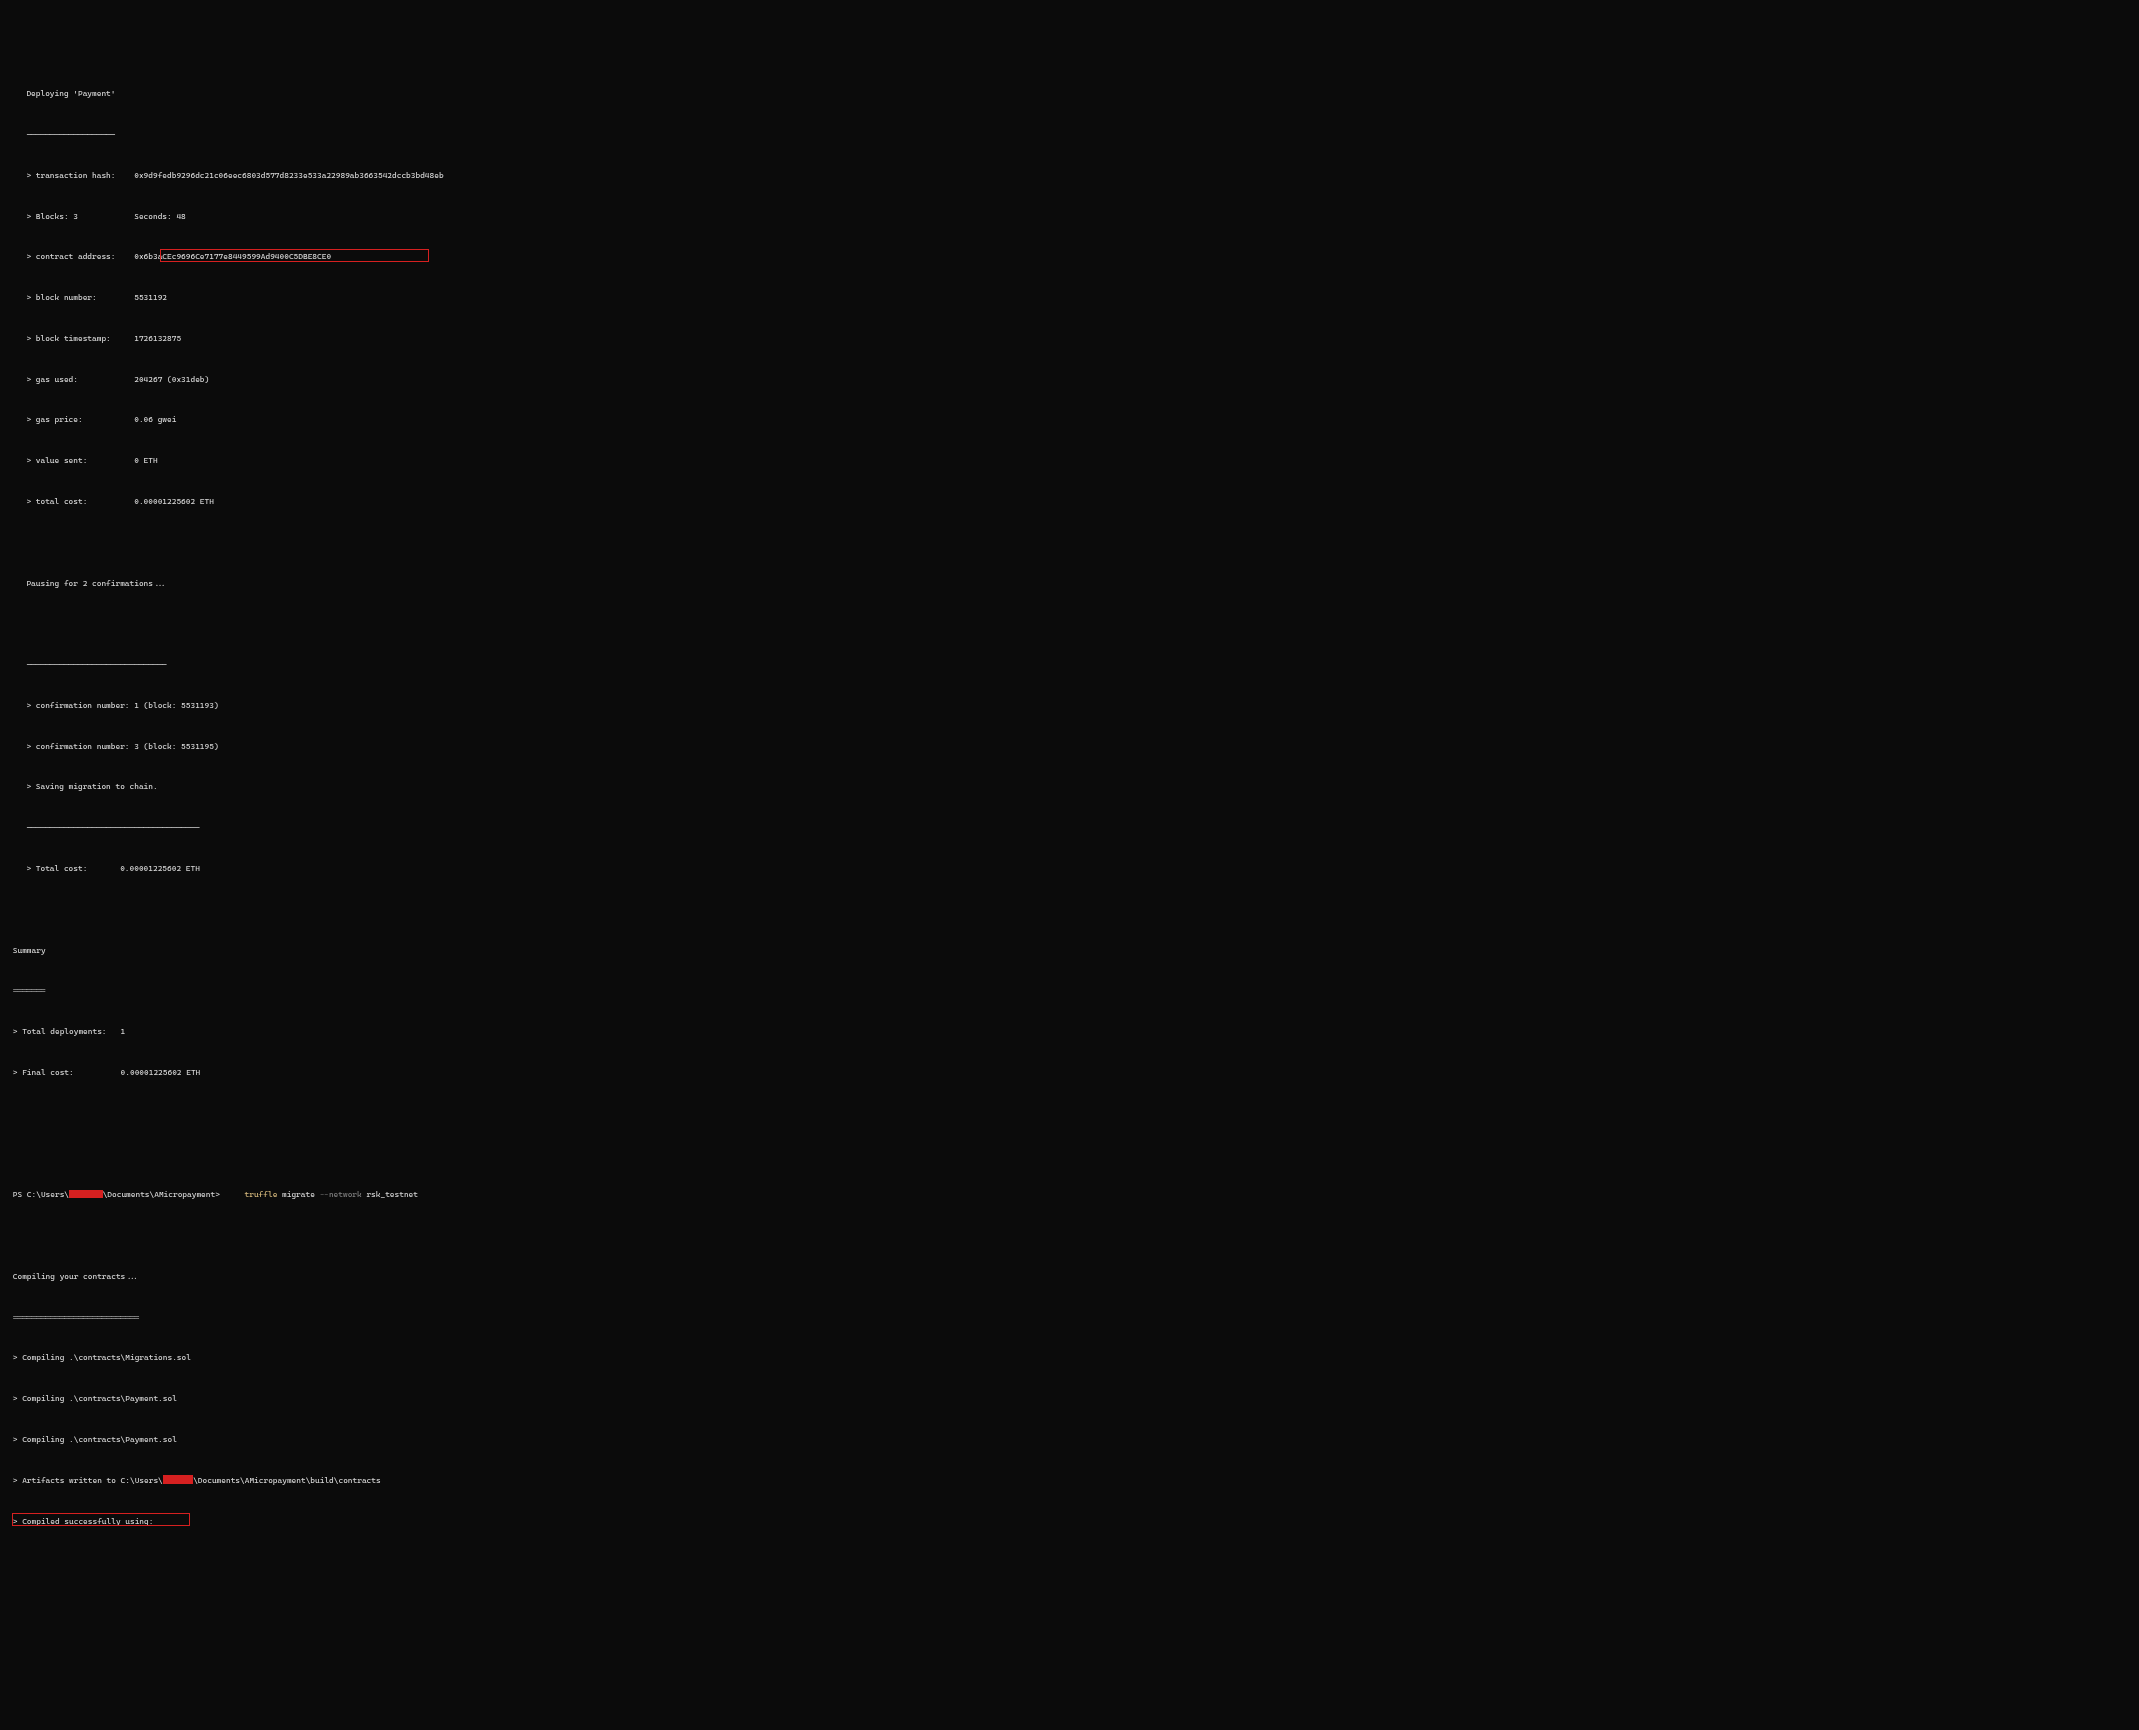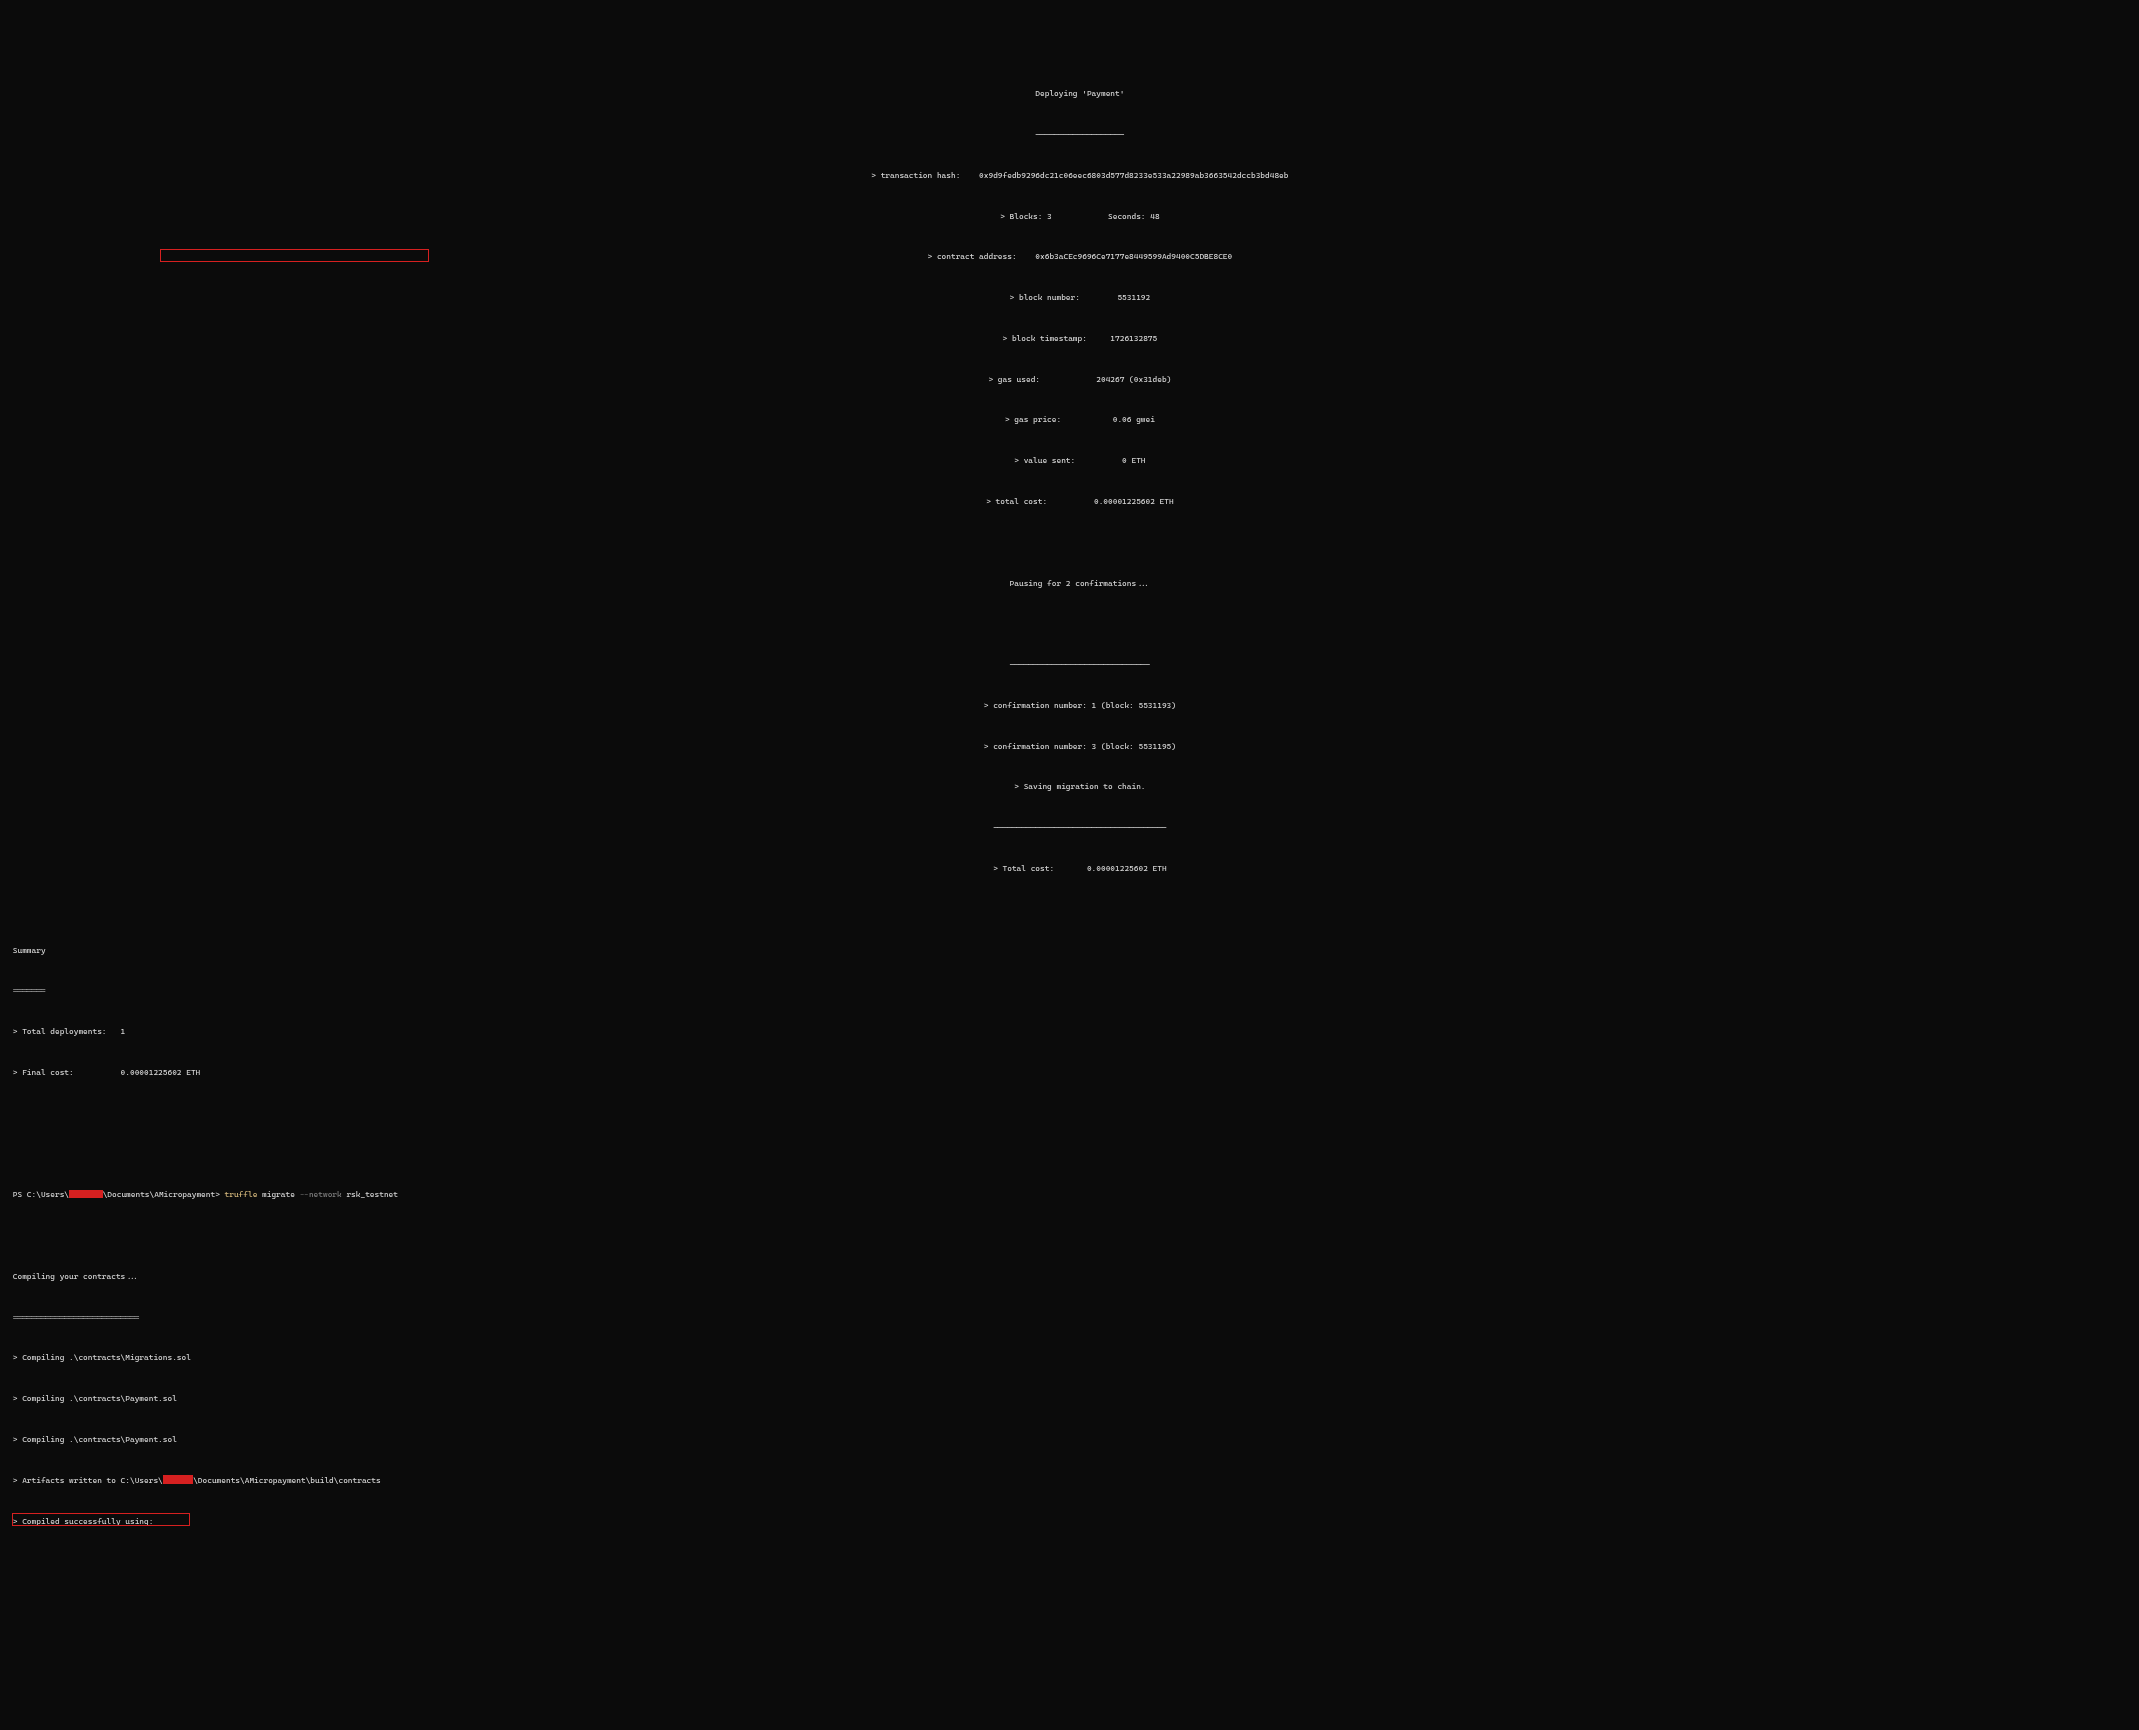--- a/index.html
+++ b/index.html
@@ -6,23 +6,23 @@
     body {
       background: #0b0b0b;
       color: #d4d4d4;
       font-family: 'Cascadia Code', 'Consolas', 'Courier New', monospace;
       font-size: 8px;
       line-height: 1.7;
       padding: 5.6px 5.6px;
       white-space: pre;
     }
     .terminal-line { white-space: pre; }
-    .indent1 { padding-left: 2.6em; text-align: center; }
+    .indent1 { padding-left: 2.6em; }
     .indent0 { padding-left: 0.9em; }
-    .yellow { color: #d7ba7d; }
+    .yellow { color: #d7ba7d; margin-left: 20px; }
     .gray { color: #808080; }
     .redacted {
       background: #d62020;
       display: inline-block;
       width: 4.2em;
       height: 1.1em;
       vertical-align: middle;
       position: relative;
       top: -1.1px;
     }

